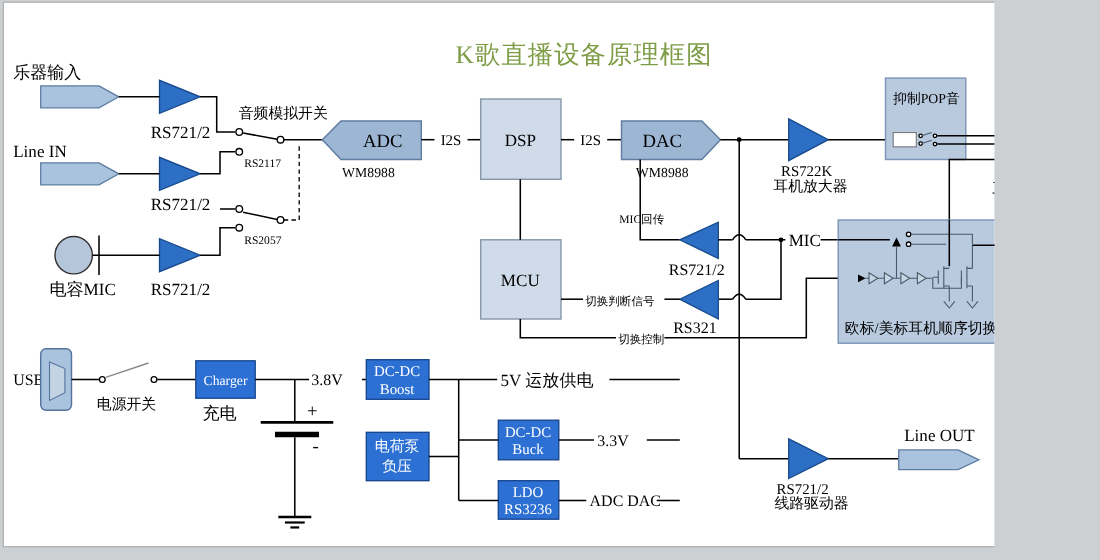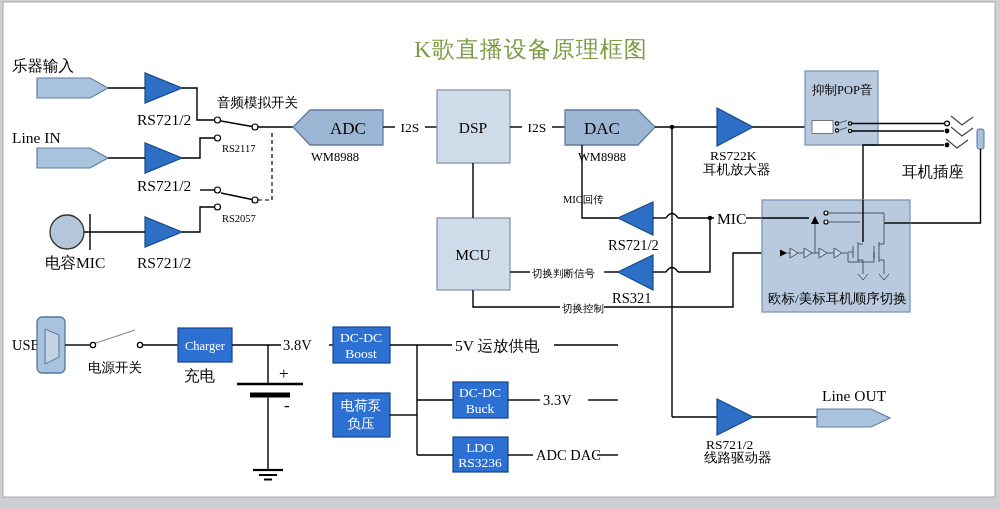--- a/index.html
+++ b/index.html
@@ -1,16 +1,16 @@
 <!DOCTYPE html>
 <html><head>
 <meta charset="utf-8">
 <style>
   html,body{margin:0;padding:0;background:#cdd0d2;}
-  .stage{position:relative;width:1000px;height:509px;background:#cdd0d2;overflow:hidden;}
+  .stage{position:relative;width:904px;height:509px;background:#cdd0d2;overflow:hidden;}
   svg{display:block;}
   text{font-family:"Liberation Serif","DejaVu Serif",serif;fill:#000;}
   .title{font-size:23px;fill:#7d9c45;letter-spacing:1px;}
   .s10{font-size:10.5px;}
   .s12{font-size:12.5px;}
   .s13{font-size:13.5px;}
   .s14{font-size:14.5px;}
   .s15{font-size:15.5px;}
   .s17{font-size:17px;}
   .mid{text-anchor:middle;}

